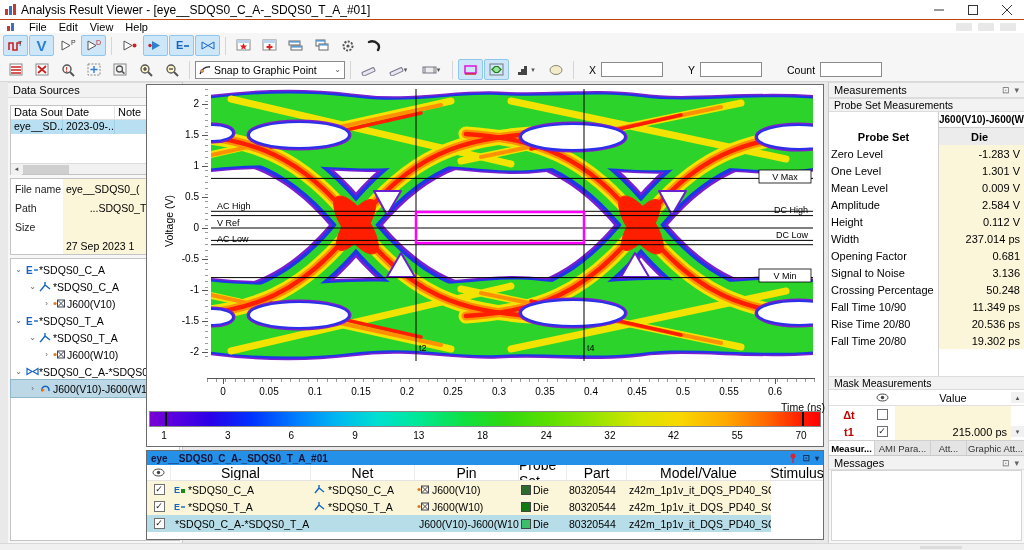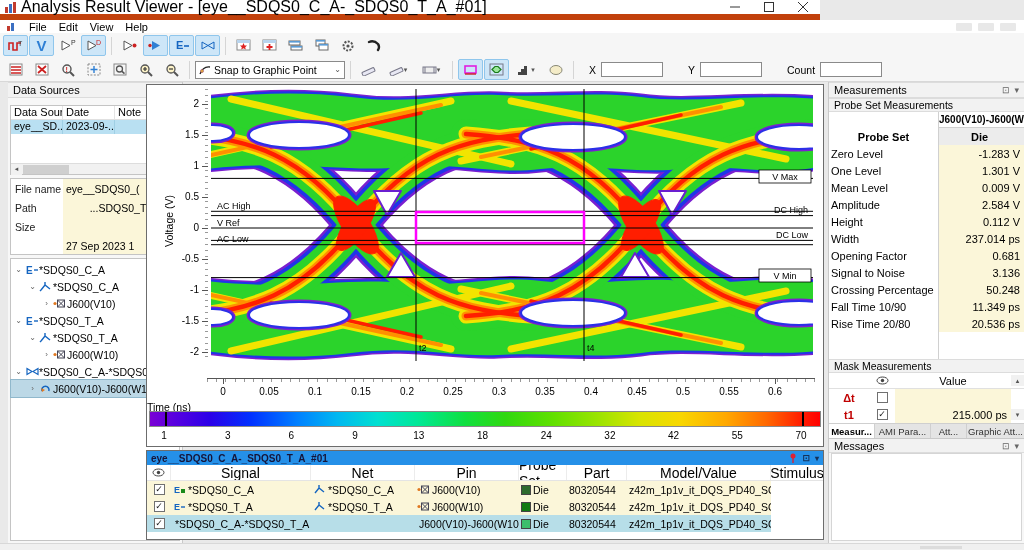--- a/index.html
+++ b/index.html
@@ -3,21 +3,21 @@
 <meta charset="utf-8">
 <style>
 *{box-sizing:border-box;margin:0;padding:0}
 html,body{width:1024px;height:550px}
 body{position:relative;font-family:"Liberation Sans",sans-serif;font-size:11px;color:#000;background:#e9e9e9;overflow:hidden}
 .abs{position:absolute}
 .flex{display:flex;align-items:center}
 .bold{font-weight:bold}
 .yellow{background:#fbf6d9}
 
-.titlebar{left:0;top:0;width:820px;height:20px;background:#fff;border-bottom:6px solid #c2410c;display:flex;align-items:center;padding-left:4px;font-size:16px}
+.titlebar{left:0;top:0;width:1024px;height:20px;background:#fff;border-bottom:1px solid #c2410c;display:flex;align-items:center;padding-left:4px;font-size:12px}
 .wctl{width:34px;height:20px;display:flex;align-items:center;justify-content:center;color:#333}
 .menubar{left:0;top:20px;width:1024px;height:13px;background:#fff;display:flex;align-items:center;gap:12px;padding-left:6px;font-size:11px}
 .mdictl{width:16px;height:8px;background:#e8e8e8;border-radius:1px}
 .toolbar{left:0;top:33px;width:1024px;height:25px;background:#f6f6f6;display:flex;align-items:center;padding-left:3px;gap:1px}
 .toolbar2{top:58px;height:24px;border-bottom:1px solid #d8d8d8}
 .tb{width:25px;height:21px;display:inline-flex;align-items:center;justify-content:center;border:1px solid transparent;border-radius:2px;font-size:11px}
 .tb.on{background:#cde6f8;border-color:#8fc6ec}
 .sep{width:1px;height:18px;background:#d5d5d5;margin:0 4px}
 .snapbox{width:150px;height:18px;background:#fff;border:1px solid #8a8a8a;display:flex;align-items:center;padding:0 3px;font-size:10.5px;gap:3px}
 .coordlbl{font-size:10.5px;margin:0 4px 0 10px}
@@ -607,21 +607,21 @@
     <span class="xtick" style="left:260px">0.2</span>
     <span class="xtick" style="left:306px">0.25</span>
     <span class="xtick" style="left:352px">0.3</span>
     <span class="xtick" style="left:398px">0.35</span>
     <span class="xtick" style="left:444px">0.4</span>
     <span class="xtick" style="left:490px">0.45</span>
     <span class="xtick" style="left:536px">0.5</span>
     <span class="xtick" style="left:582px">0.55</span>
     <span class="xtick" style="left:628px">0.6</span>
   </div>
-  <div class="abs" style="left:0;top:316px;width:678px;text-align:left;font-size:10.5px">Time  (ns)</div>
+  <div class="abs" style="left:0;top:316px;width:678px;text-align:right;font-size:10.5px">Time  (ns)</div>
 
   <div class="abs" style="left:2px;top:326px;width:672px;height:16px;border:1px solid #888;background:linear-gradient(90deg,#7a00d4 0%,#5500e0 4%,#2a00e8 9%,#0030ff 15%,#0080ff 22%,#00b8f0 28%,#00e0d0 34%,#00e896 40%,#10e040 47%,#30d810 53%,#60e000 60%,#9ce400 67%,#d8e400 73%,#f8d800 79%,#ffa800 86%,#ff6800 92%,#ff2000 97%,#ff0000 100%)">
     <div class="abs" style="left:15px;top:0;width:1.5px;height:14px;background:#000"></div>
     <div class="abs" style="left:652px;top:0;width:1.5px;height:14px;background:#000"></div>
   </div>
   <div class="abs" style="left:0;top:345px;width:678px;height:12px">
     <span class="cblab" style="left:17px">1</span>
     <span class="cblab" style="left:80.7px">3</span>
     <span class="cblab" style="left:144.4px">6</span>
     <span class="cblab" style="left:208.1px">9</span>
@@ -833,20 +833,24 @@
       <span class="mval yellow">50.248</span>
     </div>
   <div class="mrow">
       <span class="mlabel">Fall Time 10/90</span>
       <span class="mval yellow">11.349 ps</span>
     </div>
   <div class="mrow">
       <span class="mlabel">Rise Time 20/80</span>
       <span class="mval yellow">20.536 ps</span>
     </div>
+  <div class="mrow">
+      <span class="mlabel">Fall Time 20/80</span>
+      <span class="mval yellow">19.302 ps</span>
+    </div>
   <div class="mrow" style="height:27px">
       <span class="mlabel"></span>
       <span class="mval"></span>
     </div>
 
   <div class="panelhdr" style="height:14px;font-size:10.5px">
     <span>Mask Measurements</span>
   </div>
   <div style="background:#fff;position:relative">
     <div class="flex" style="height:16px;border-bottom:1px solid #e0e0e0">

